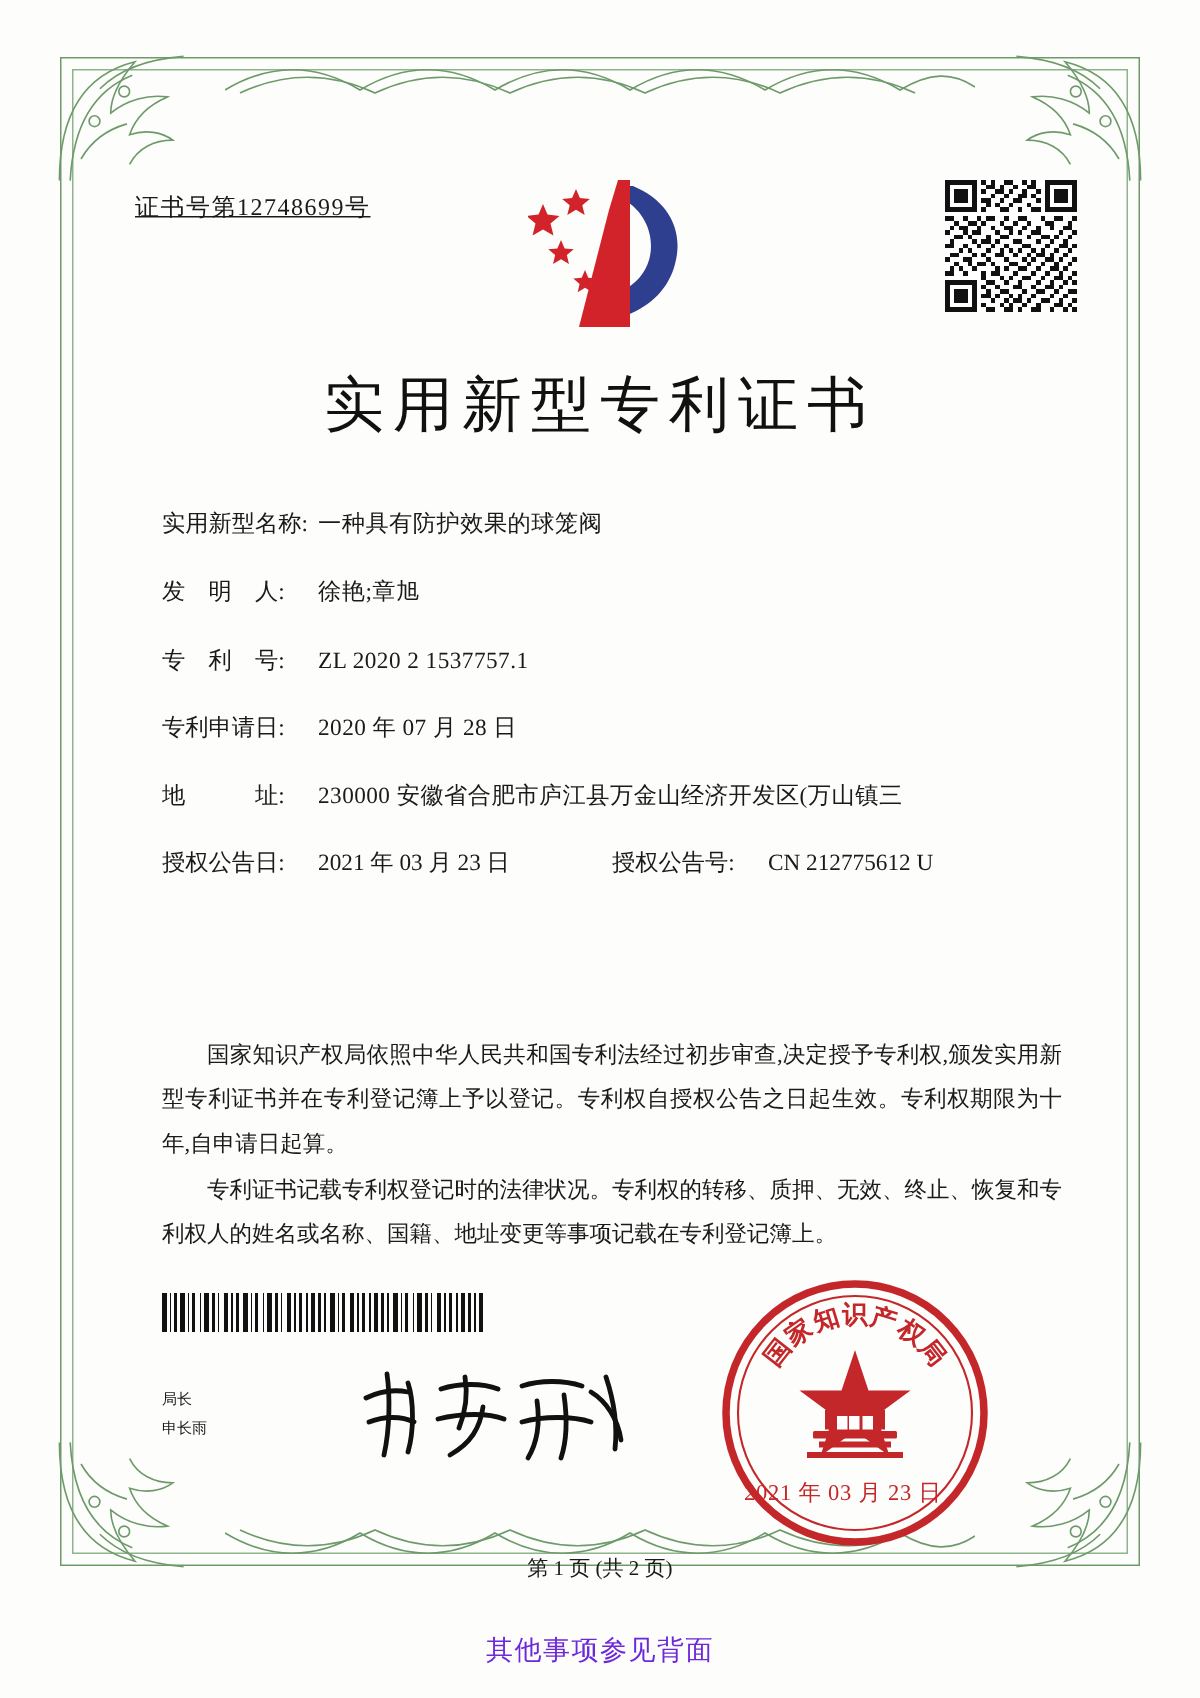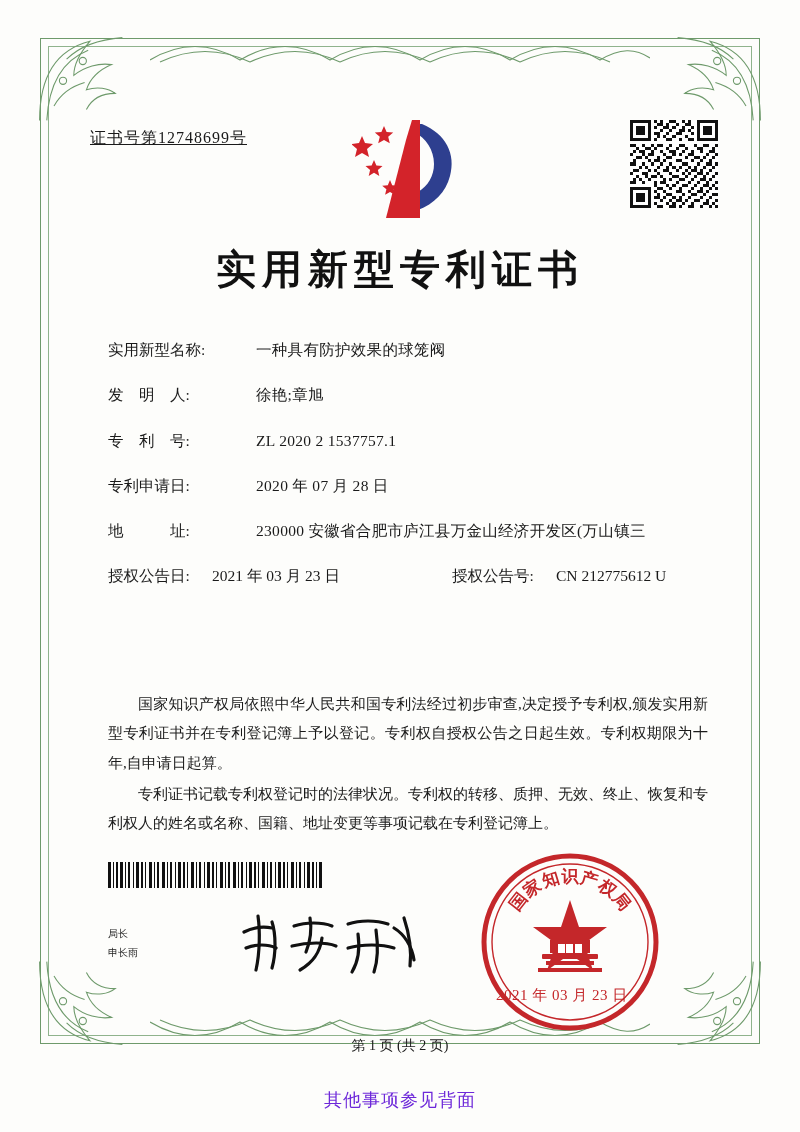--- a/index.html
+++ b/index.html
@@ -92,41 +92,40 @@
   .qr svg { display:block; width:100%; height:100%; }
 
   
   .title {
     position: absolute;
     left: 0;
     right: 0;
     top: 242px;
     text-align: center;
     font-size: 40px;
-    font-weight: bold;
+    font-weight: normal;
     letter-spacing: 6px;
     color: #111;
     font-family: "DejaVu Sans", sans-serif;
   }
 
   
   .fields {
     position: absolute;
     left: 108px;
     right: 90px;
     top: 338px;
     font-size: 15.5px;
     color: #1a1a1a;
   }
   .frow {
     display: flex;
     align-items: flex-start;
     margin-bottom: 22px;
     line-height: 1.5;
-    gap: 44px;
   }
   .flabel {
     width: 104px;
     flex: 0 0 104px;
     letter-spacing: 0px;
     white-space: nowrap;
   }
   .fvalue {
     flex: 1;
     letter-spacing: 0.3px;

